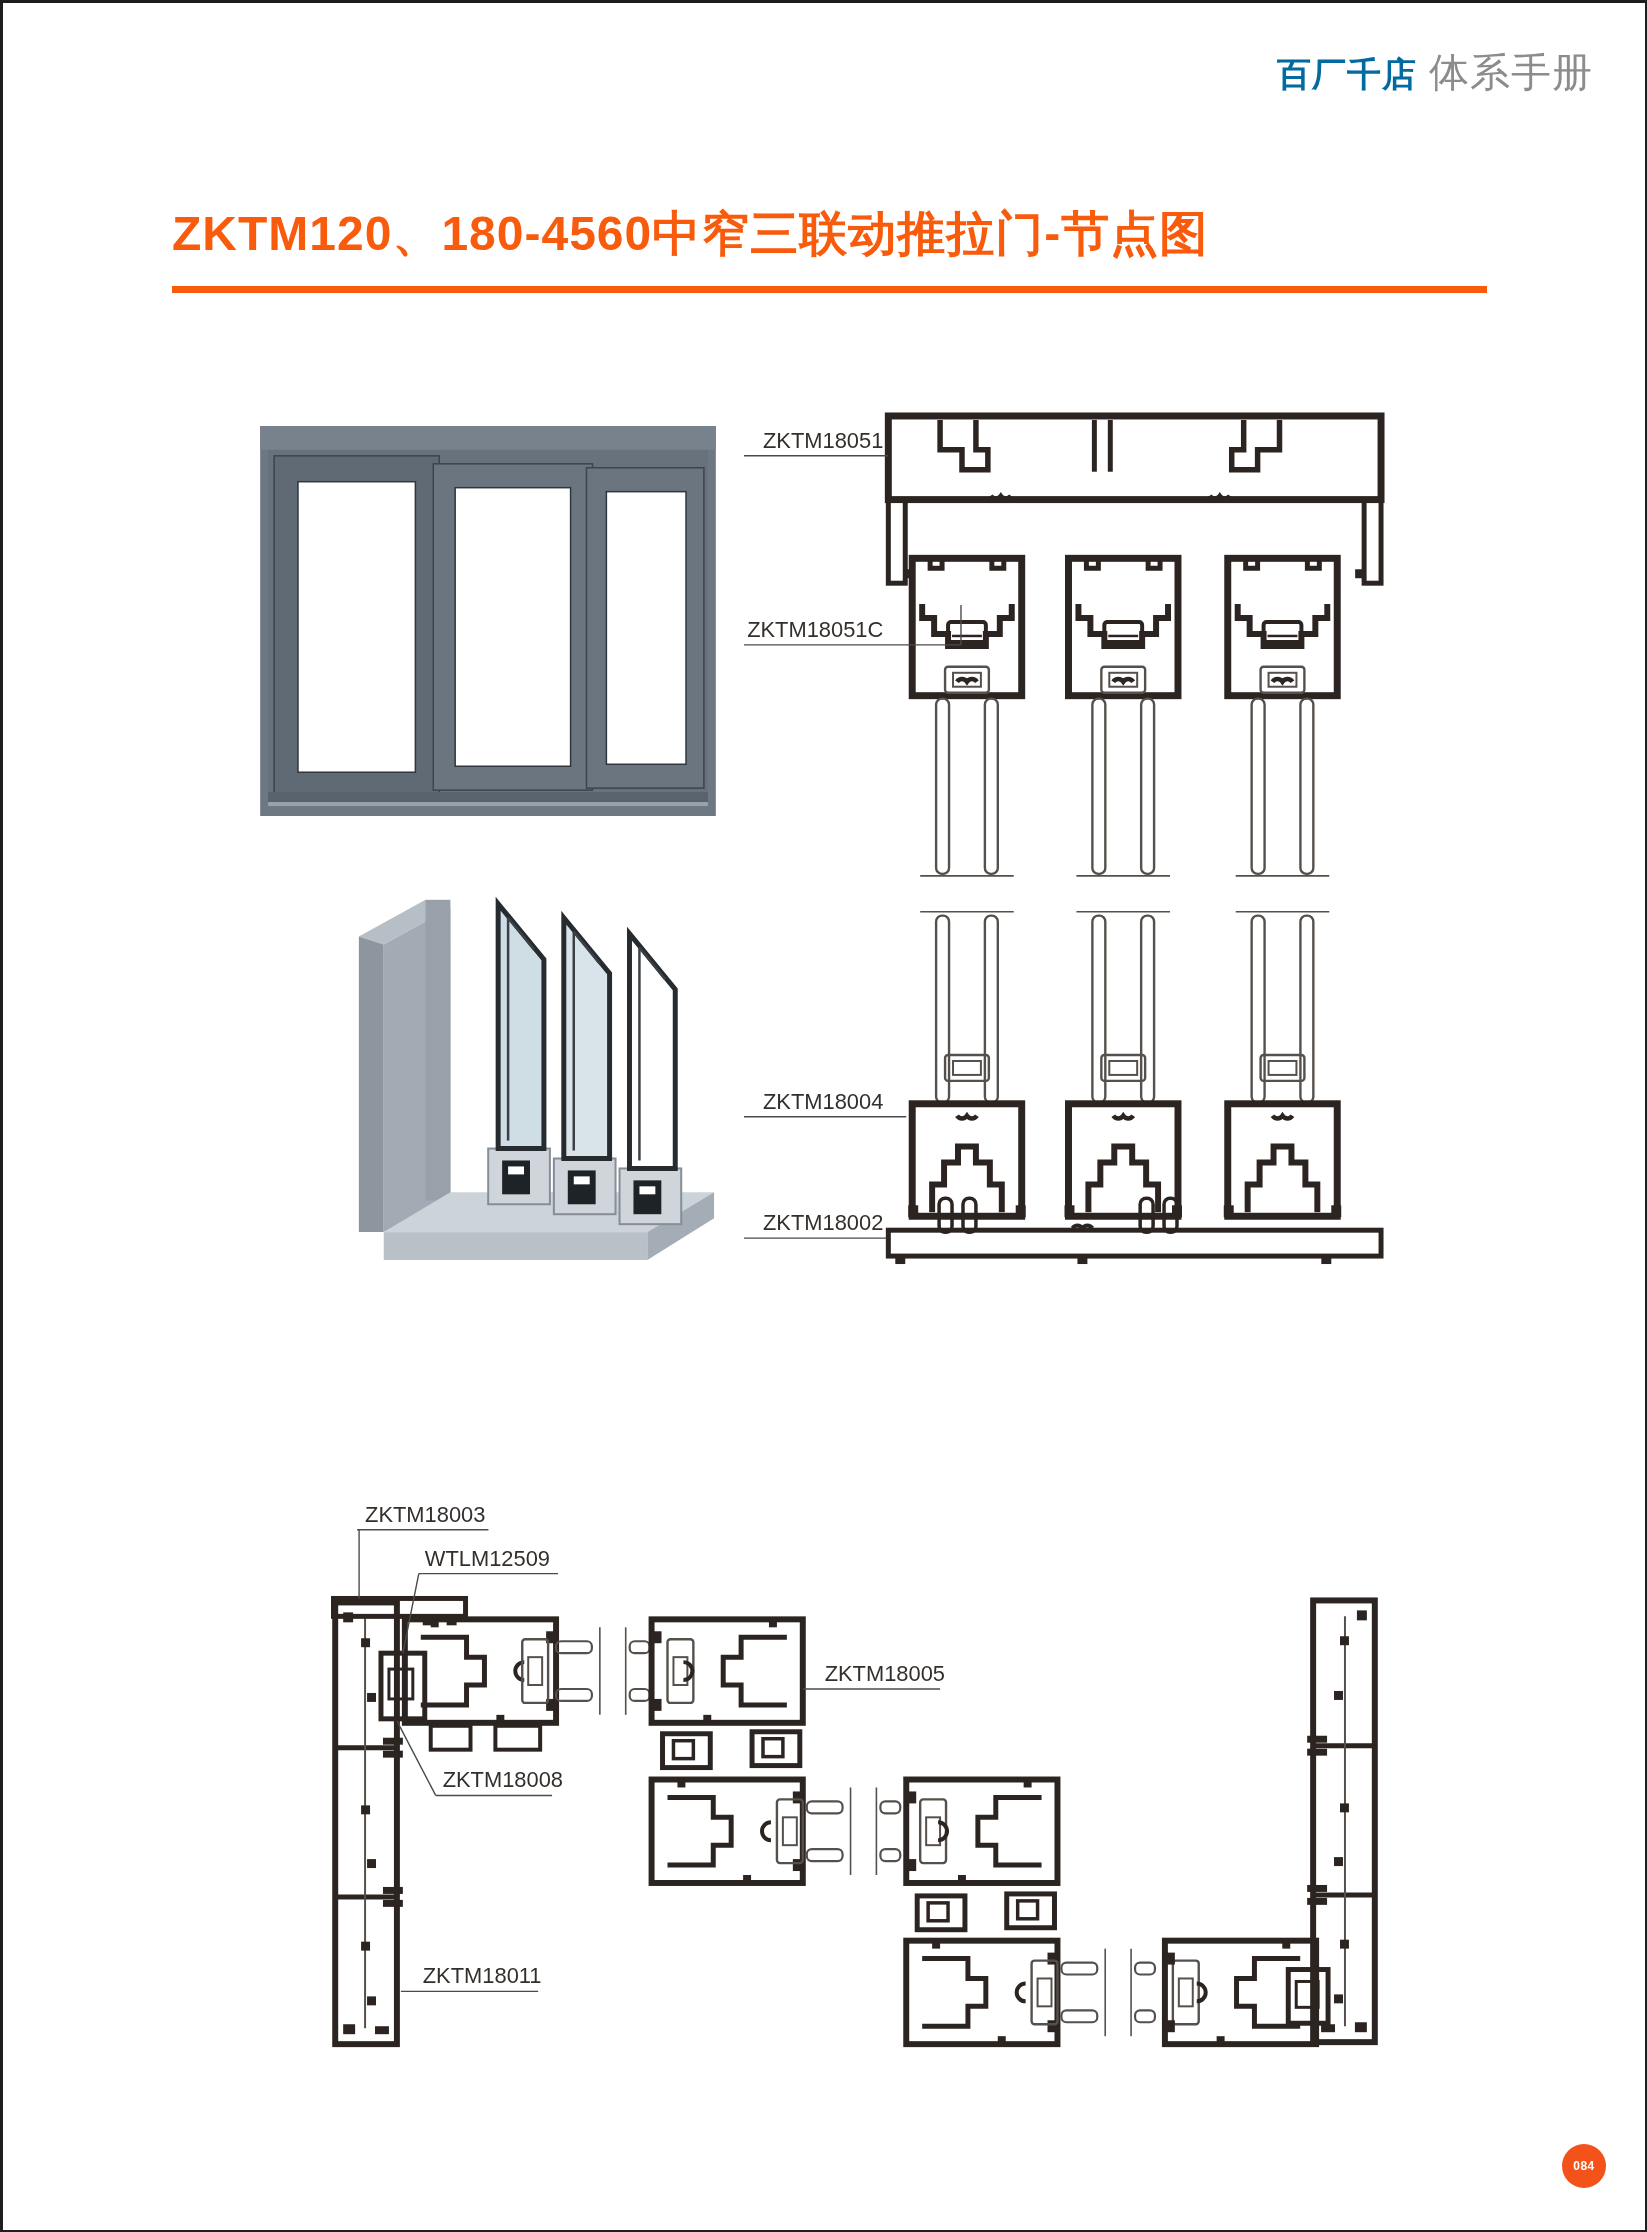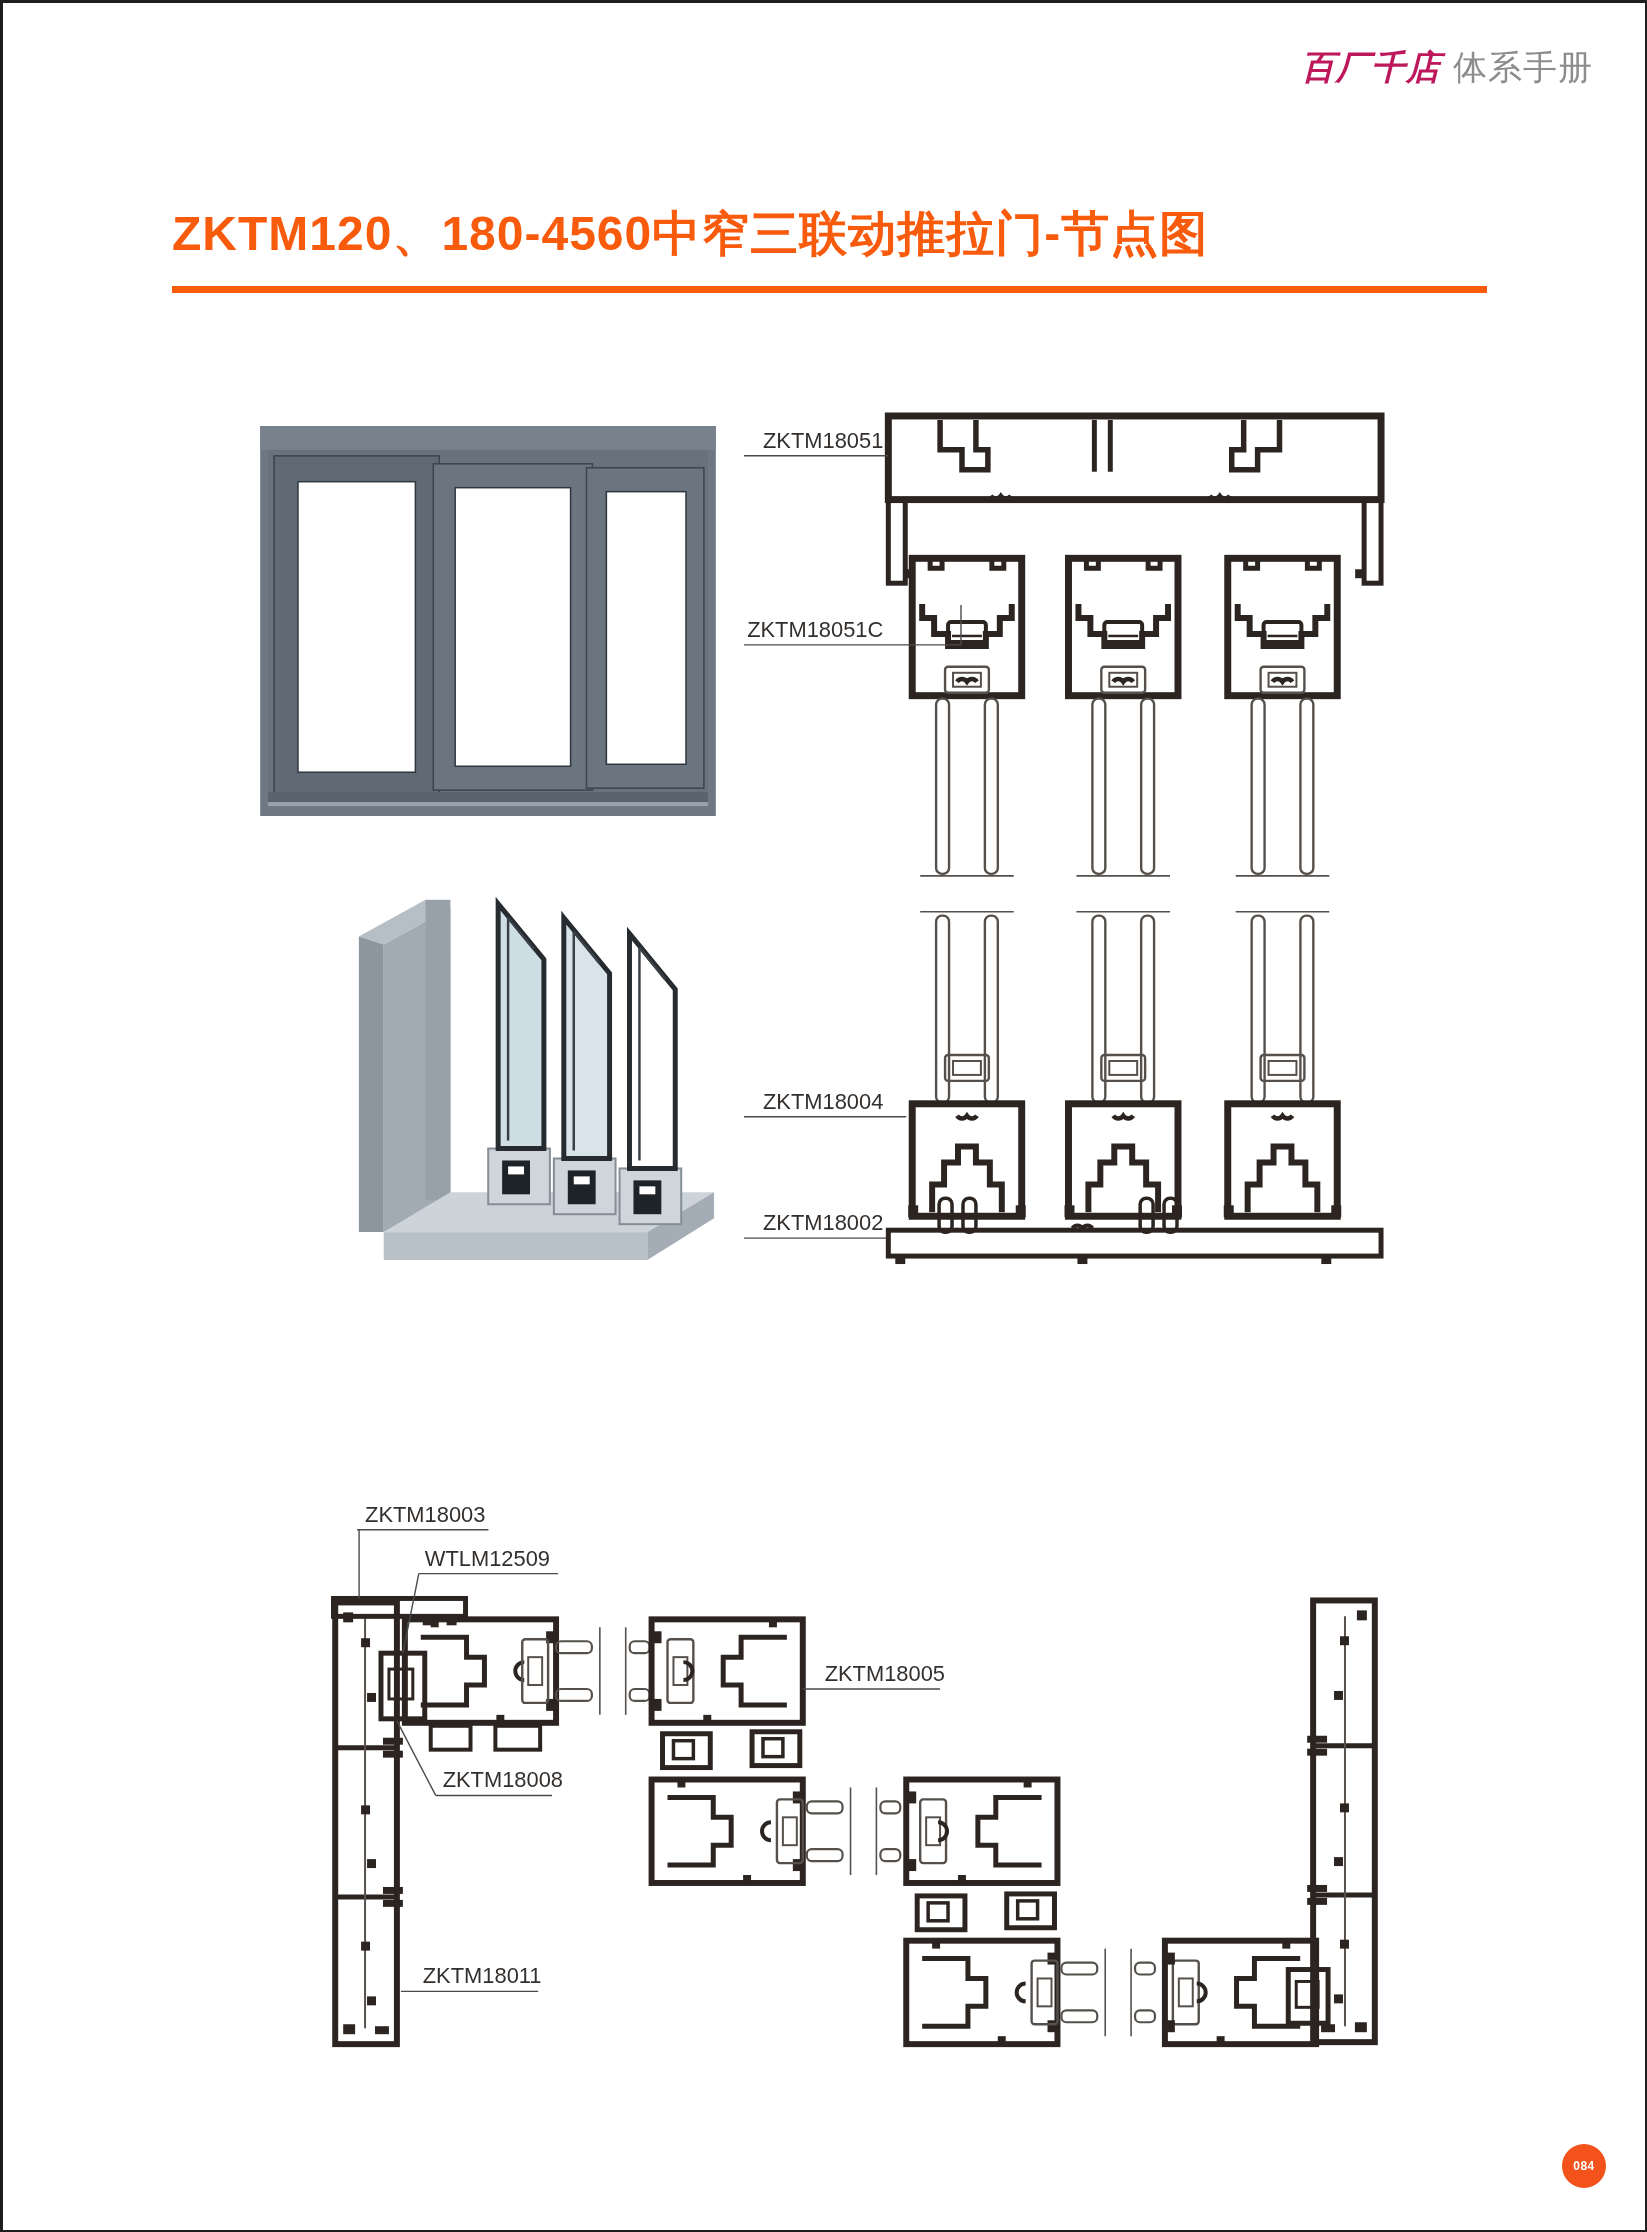--- a/index.html
+++ b/index.html
@@ -3,22 +3,22 @@
 <meta charset="utf-8">
 <style>
   html,body{margin:0;padding:0;background:#e8e8e8;}
   #page{
     position:relative;width:1648px;height:2233px;background:#ffffff;
     border:3px solid #1e1e1e;box-sizing:border-box;overflow:hidden;
     font-family:"Liberation Sans",sans-serif;
   }
   
   .hdr{position:absolute;top:42px;right:52px;display:flex;align-items:baseline;gap:12px;}
-  .hdr .brand{font-size:34px;font-weight:bold;color:#be185d;letter-spacing:1px;font-style:italic;}
-  .hdr .sub{font-size:34px;font-weight:500;color:#8c8c8c;letter-spacing:1px;}
+  .hdr .brand{font-size:34px;font-weight:bold;color:#0369a1;letter-spacing:1px;}
+  .hdr .sub{font-size:40px;font-weight:500;color:#8c8c8c;letter-spacing:1px;}
   
   .title{position:absolute;left:169px;top:199px;font-size:48px;font-weight:bold;color:#F95B0D;letter-spacing:1px;white-space:nowrap;}
   .rule{position:absolute;left:169px;top:283px;width:1315px;height:7px;background:#F95B0D;}
   
   .fig{position:absolute;}
   
   .dk{stroke:#2C2420;fill:none;}
   .fl{fill:#2C2420;stroke:none;}
   .thin{stroke:#55504b;fill:none;}
   .lead{stroke:#4a4a4a;stroke-width:1.4;fill:none;}

